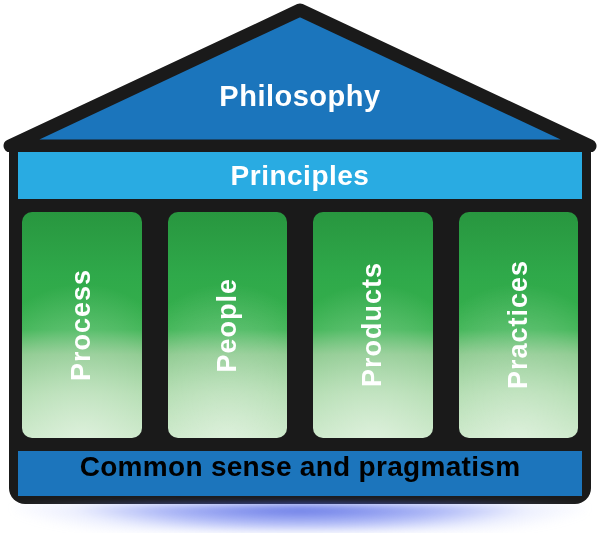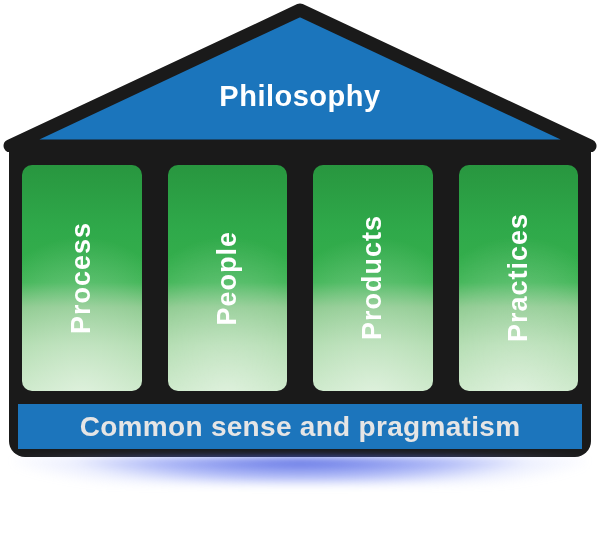--- a/index.html
+++ b/index.html
@@ -66,23 +66,22 @@
     transform: rotate(180deg);
     color: #ffffff;
     font-size: 27px;
     font-weight: 600;
     letter-spacing: 1px;
   }
   .footer-band {
     height: 45px;
     background: #1C75BC;
     display: flex;
-    align-items: center;
     justify-content: center;
-    color: #e5e5e5;
+    color: #000000;
     font-size: 28px;
     font-weight: 600;
     letter-spacing: 0.3px;
   }
   .glow {
     height: 27px;
     margin: 0 14px;
     background: radial-gradient(ellipse 52% 140% at 50% 0%,
       rgba(74, 95, 224, 0.95) 0%,
       rgba(104, 124, 240, 0.55) 50%,
@@ -96,20 +95,23 @@
 
 <div class="diagram">
 
   <svg class="roof-svg" viewBox="0 0 600 152" width="600" height="152">
     <polygon points="300,10 590,146 10,146" fill="#1B75BC" stroke="#1A1A1A" stroke-width="13" stroke-linejoin="round"></polygon>
     <text class="roof-label" x="300" y="106" text-anchor="middle" fill="#FFFFFF" font-size="29">Philosophy</text>
   </svg>
 
   <div class="building">
 
+    <div class="principles-band">
+      <span>Principles</span>
+    </div>
 
     <div class="pillars">
       <div class="pillar">
         <span class="pillar-label">Process</span>
       </div>
       <div class="pillar">
         <span class="pillar-label">People</span>
       </div>
       <div class="pillar">
         <span class="pillar-label">Products</span>

